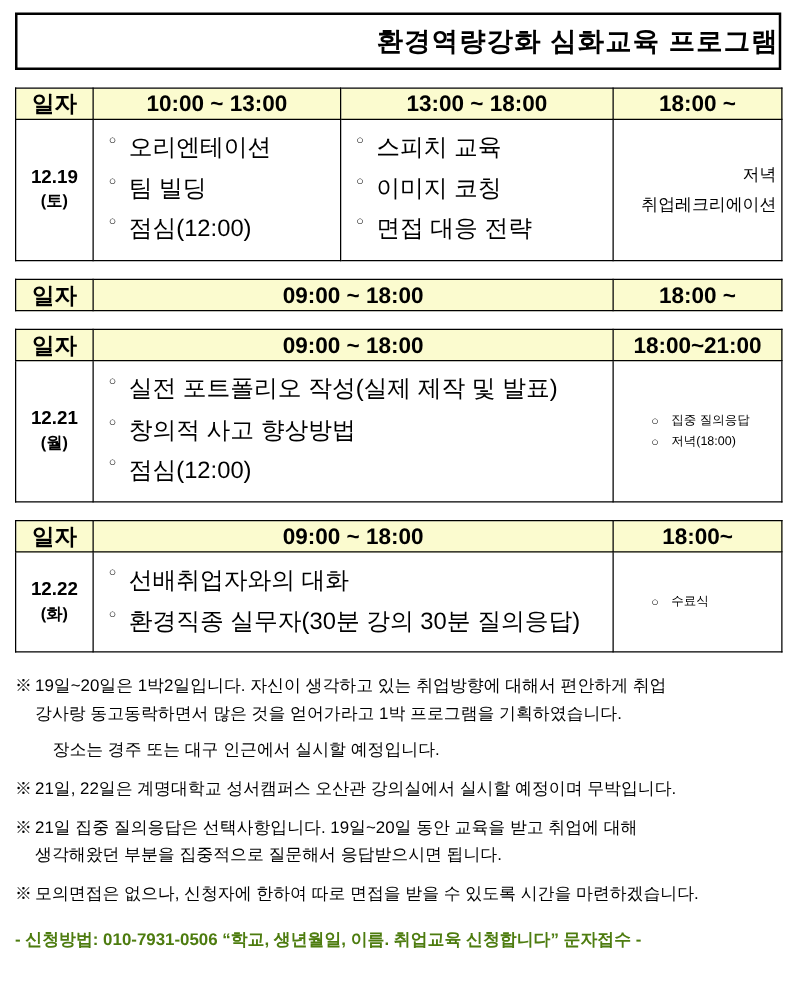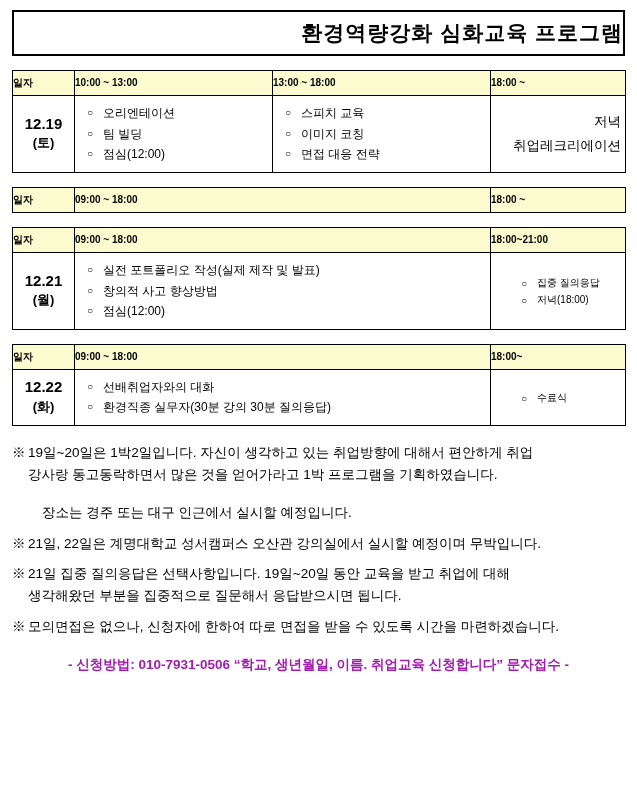--- a/index.html
+++ b/index.html
@@ -41,40 +41,41 @@
     table-layout: fixed;
     margin-bottom: 14px;
   }
   table.sched td, table.sched th {
     border: 1.5px solid #000;
     padding: 0;
     vertical-align: middle;
   }
   .hdr td {
     background: #fbfbcf;
-    font-weight: bold;
-    font-size: 10px;
+    text-align: center;
+    font-weight: bold;
+    font-size: 18px;
     height: 24px;
     line-height: 24px;
   }
   .datecell {
     text-align: center;
     font-weight: bold;
     font-size: 15px;
     line-height: 1.35;
     padding: 4px 0 6px 0 !important;
   }
   .datecell .dow {
     display: block;
     font-size: 13px;
     font-weight: bold;
   }
   .bodycell {
     padding: 7px 8px 7px 12px !important;
-    font-size: 12px;
+    font-size: 19px;
     line-height: 1.72;
   }
   .bodycell ul {
     list-style: none;
     margin: 0;
     padding: 0;
   }
   .bodycell li {
     position: relative;
     padding-left: 16px;
@@ -140,22 +141,21 @@
     display: block;
     padding-left: 14px;
   }
   .note .body .cont {
     display: block;
   }
   .contact {
     margin-top: 16px;
     font-size: 13.5px;
     font-weight: bold;
-    color: #a21caf;
-    text-align: center;
+    color: #4d7c0f;
   }
 </style>
 </head>
 <body>
 
 <div class="page">
 
   <div class="title-box">
     <span class="title-text">환경역량강화 심화교육 프로그램</span>
   </div>
@@ -282,21 +282,21 @@
     </tbody>
   </table>
 
   <div class="notes">
 
     <div class="note">
       <span class="mark">※</span>
       <span class="body">
         <span class="cont">19일~20일은 1박2일입니다. 자신이 생각하고 있는 취업방향에 대해서 편안하게 취업</span>
         <span class="cont">강사랑 동고동락하면서 많은 것을 얻어가라고 1박 프로그램을 기획하였습니다.</span>
-        <span class="sub" style="margin-top:16px">장소는 경주 또는 대구 인근에서 실시할 예정입니다.</span>
+        <span class="sub" style="margin-top:7px">장소는 경주 또는 대구 인근에서 실시할 예정입니다.</span>
       </span>
     </div>
 
     <div class="note">
       <span class="mark">※</span>
       <span class="body">
         <span class="cont">21일, 22일은 계명대학교 성서캠퍼스 오산관 강의실에서 실시할 예정이며 무박입니다.</span>
       </span>
     </div>
 

